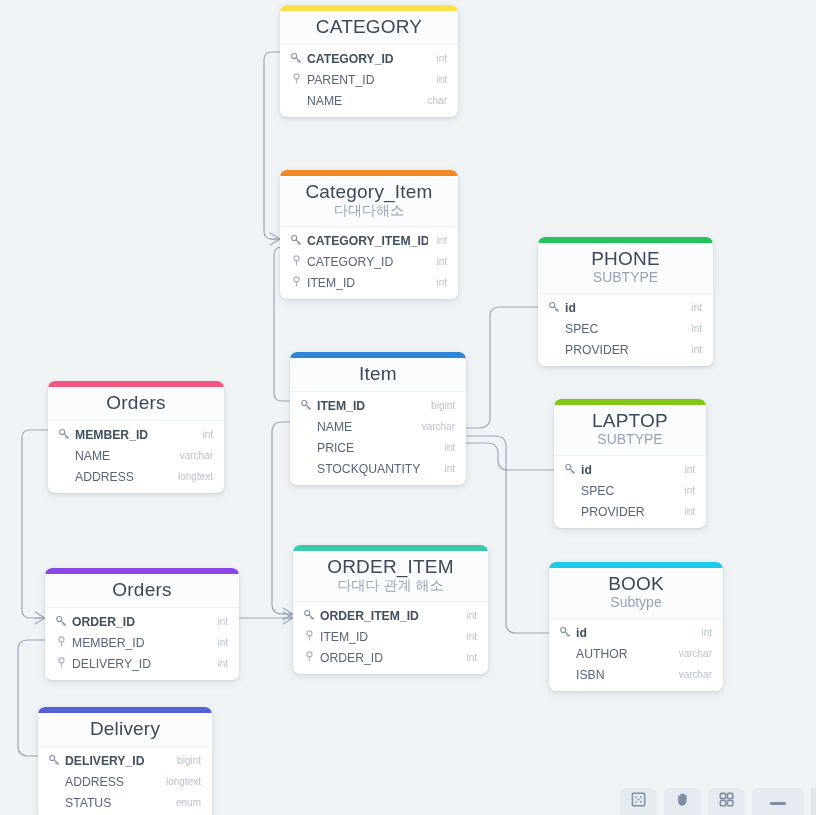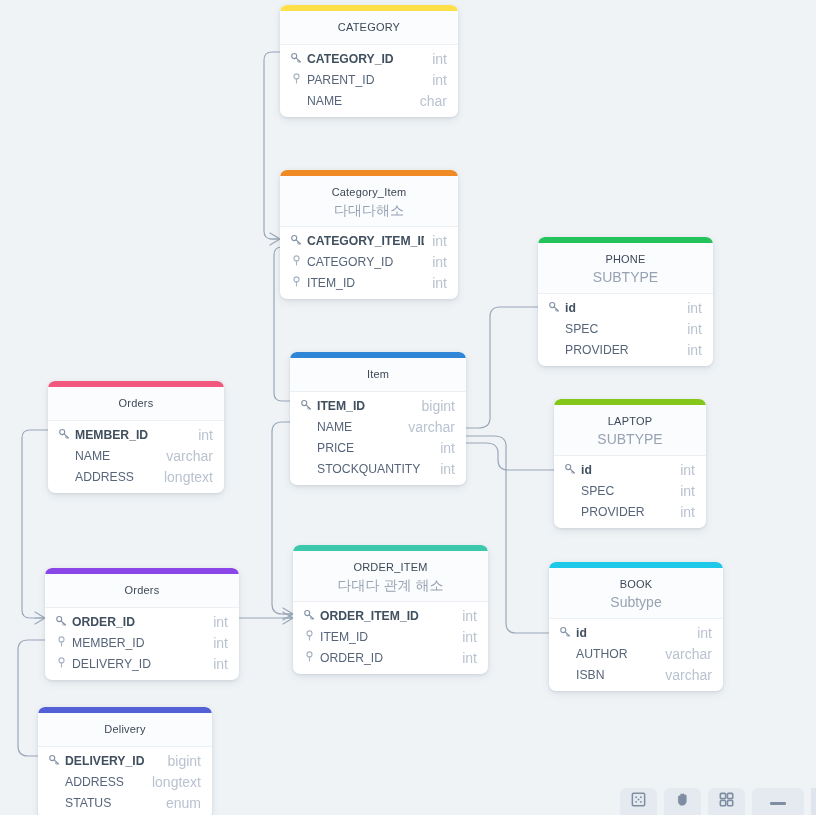--- a/index.html
+++ b/index.html
@@ -41,21 +41,21 @@
     width: 100%;
     border-radius: 6px 6px 0 0;
   }
   .ent-head {
     background: #fbfcfd;
     text-align: center;
     padding: 7px 8px 8px 8px;
     border-bottom: 1px solid #eceff3;
   }
   .ent-title {
-    font-size: 11px;
+    font-size: 19px;
     color: #3c4858;
     letter-spacing: .2px;
     line-height: 18px;
   }
   .ent-sub {
     font-size: 14px;
     color: #97a3b4;
     margin-top: 2px;
     line-height: 15px;
   }
@@ -80,21 +80,21 @@
     justify-content: center;
   }
   .attr .nm {
     flex: 1 1 auto;
     white-space: nowrap;
     overflow: hidden;
   }
   .attr .tp {
     flex: 0 0 auto;
     color: #b9c2cf;
-    font-size: 14px;
+    font-size: 10px;
     padding-left: 8px;
   }
   .attr.pk .nm {
     font-weight: bold;
     color: #41505f;
   }
 
   
   #toolbar {
     position: absolute;

